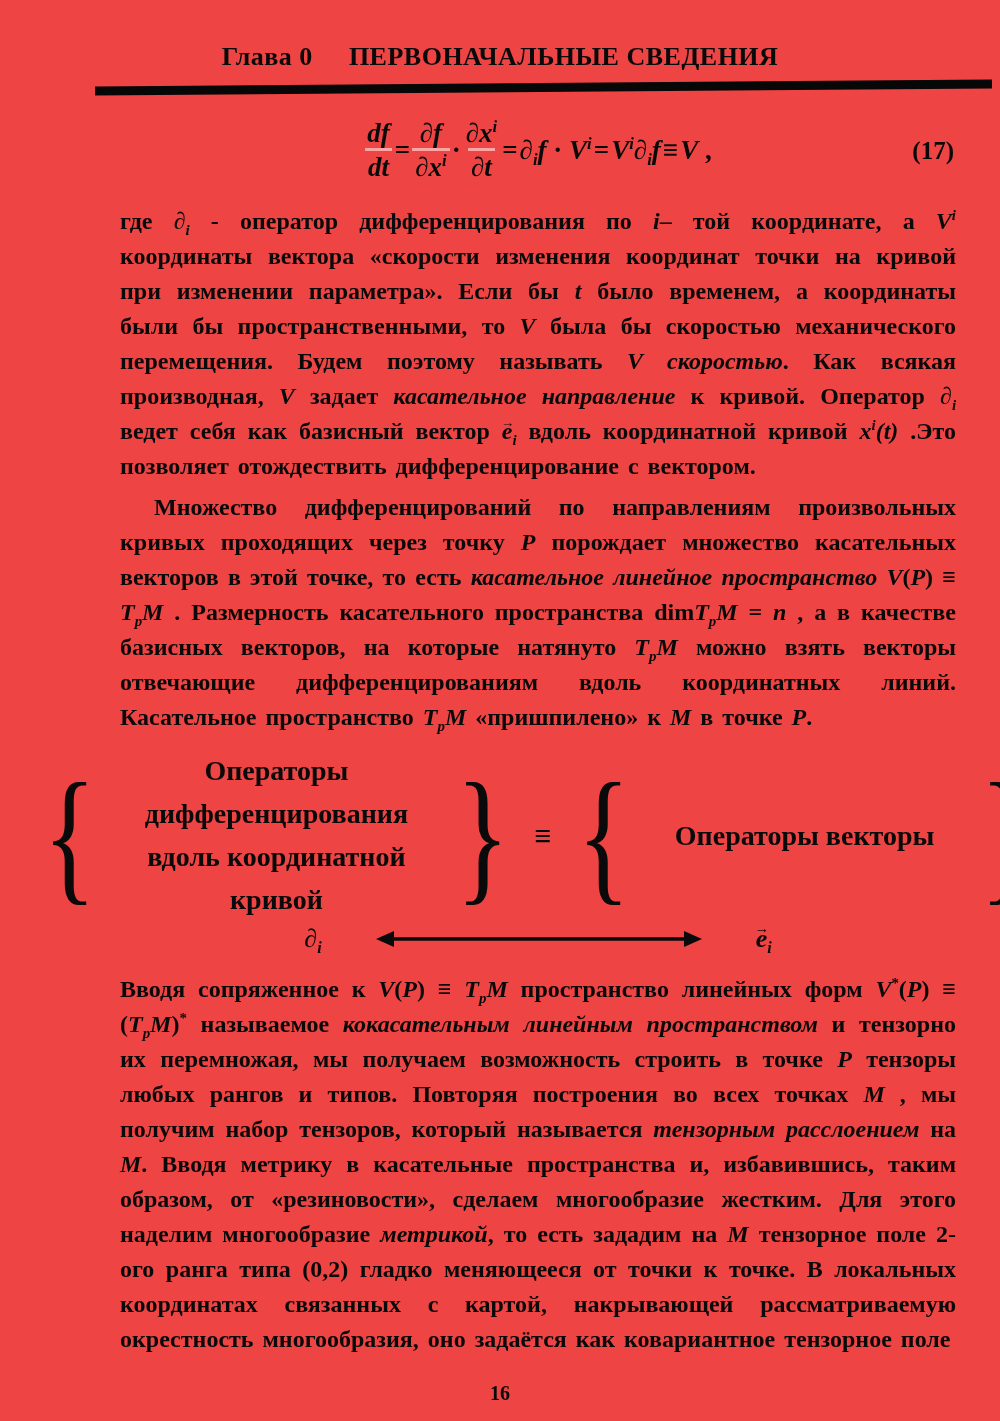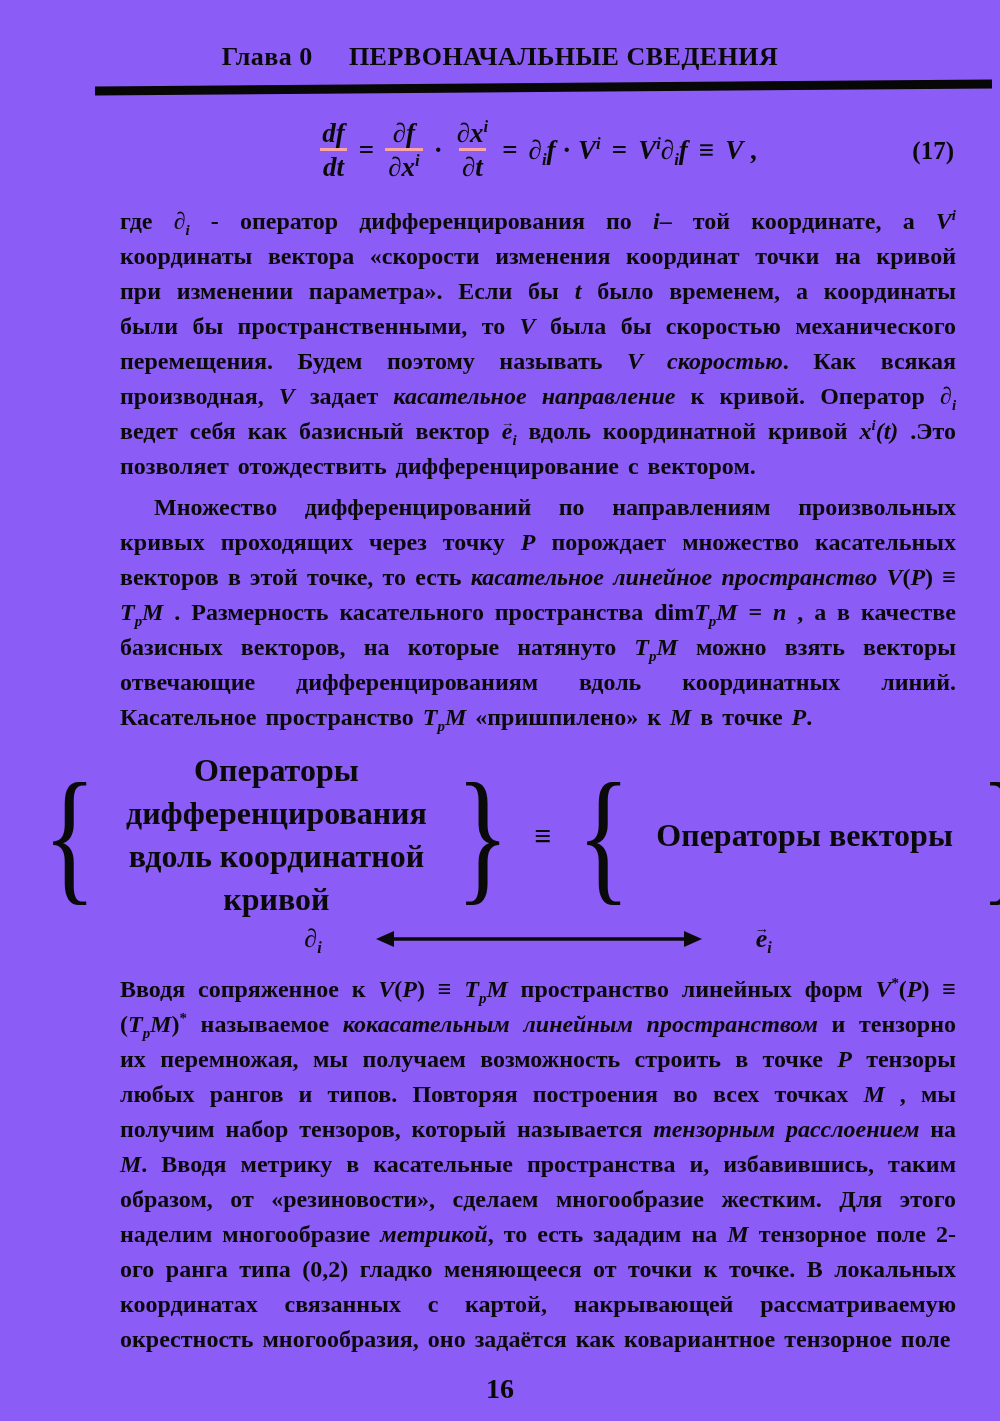--- a/index.html
+++ b/index.html
@@ -1,19 +1,19 @@
 <!DOCTYPE html>
 <html lang="ru"><head>
 <meta charset="utf-8">
 <style>
   html,body{margin:0;padding:0;background:#ffffff;}
   .page{
     position:relative;
     width:1000px;height:1421px;
-    background:#8b5cf6;
+    background:#ef4444;
     overflow:hidden;
     font-family:"Liberation Serif","DejaVu Serif",serif;
     color:#0a0a0a;
     -webkit-font-smoothing:antialiased;
   }
   .chapter-header{
     padding-top:42px;
     display:flex;justify-content:center;align-items:baseline;gap:36px;
     font-size:26px;font-weight:700;letter-spacing:0.5px;
   }
@@ -34,53 +34,53 @@
   sup{vertical-align:super;}
   sub{vertical-align:sub;}
   
   .formula-row{
     position:relative;
     display:flex;align-items:center;justify-content:center;
     margin:14px 0 12px;min-height:84px;
     font-size:27px;font-weight:700;word-spacing:0;
     text-align:left;
   }
-  .formula{display:inline-flex;align-items:center;gap:9px;}
+  .formula{display:inline-flex;align-items:center;}
   .formula .frac{display:inline-flex;flex-direction:column;align-items:center;line-height:1.12;}
   .formula .frac .den{border-top:3px solid #fca5a5;padding:1px 3px 0 3px;}
   .formula .frac .num{padding:0 3px;}
   .formula .op{margin:0 2px;}
   .eq-number{position:absolute;right:2px;top:50%;transform:translateY(-50%);font-size:25px;text-align:center;}
   
   .diagram{margin:14px 0 16px;word-spacing:0;}
   .diagram-main{display:flex;justify-content:center;align-items:center;}
   .brace{
     font-size:148px;font-weight:400;line-height:0.95;
     transform:scaleX(0.75);
     font-family:"Liberation Serif",serif;
   }
   .dg-text{
-    text-align:center;font-size:32px;font-weight:700;line-height:43px;
+    text-align:center;font-size:28px;font-weight:700;line-height:43px;
     padding:0 6px;
   }
   .dg-left{min-width:330px;}
   .dg-right{min-width:320px;}
   .equiv{font-size:30px;font-weight:700;margin:0 16px;}
   .diagram-symbols{
     display:flex;justify-content:center;align-items:center;gap:52px;
     margin-top:0px;font-size:26px;font-weight:700;
   }
   .vec{position:relative;display:inline-block;}
   .vec::before{
     content:"→";position:absolute;left:55%;transform:translateX(-50%);
     top:-0.72em;font-size:0.55em;font-style:normal;font-weight:700;
   }
   .page-footer{
     position:absolute;left:0;right:0;bottom:16px;
-    text-align:center;font-size:28px;font-weight:700;
+    text-align:center;font-size:20px;font-weight:700;
   }
   i{font-style:italic;}
 </style>
 </head>
 <body>
 
 <div class="page">
 
   <div class="chapter-header">
     <span>Глава 0</span>

